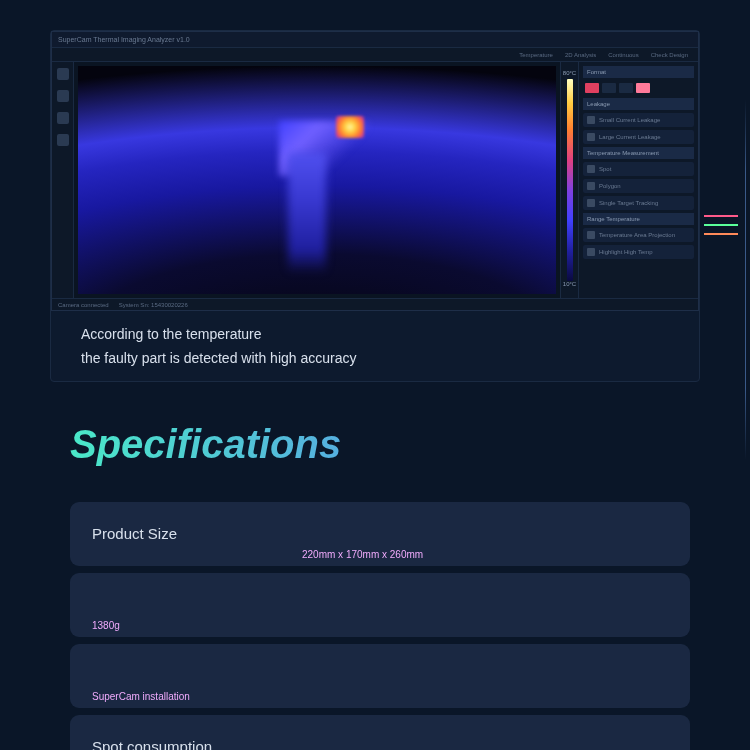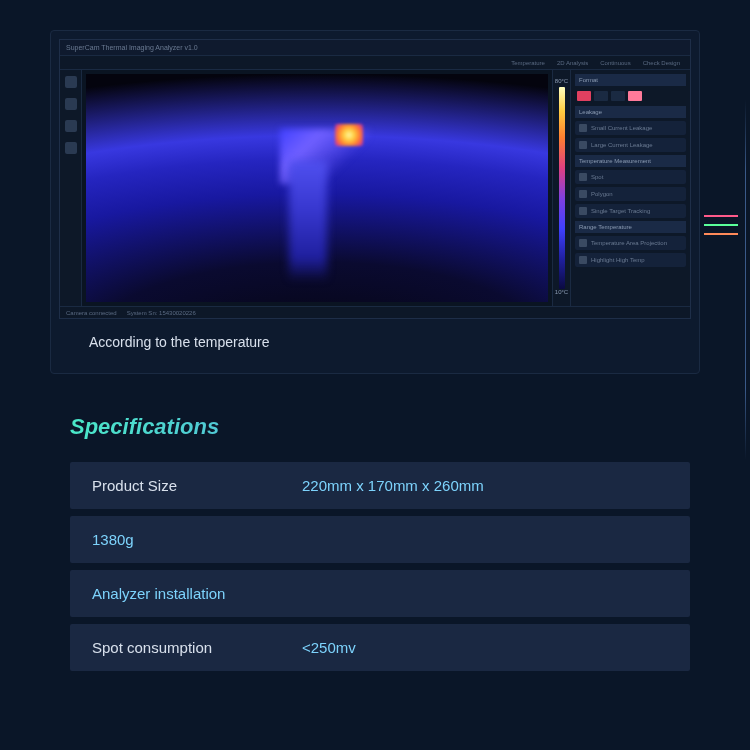--- a/index.html
+++ b/index.html
@@ -14,21 +14,21 @@
   }
   .product-page {
     width: 100%;
     height: 100%;
     padding: 30px 50px 0 50px;
   }
   .screenshot-section {
     background: #0d1a2e;
     border: 1px solid #1a2a42;
     border-radius: 4px;
-    padding: 8px;
+    padding: 0;
     margin-bottom: 20px;
   }
   .app-window {
     background: #0a1422;
     border: 1px solid #1e2e48;
     height: 280px;
     position: relative;
     display: flex;
     flex-direction: column;
   }
@@ -207,46 +207,47 @@
     right: 4px;
     top: 100px;
     width: 1px;
     height: 360px;
     background: linear-gradient(180deg, transparent 0%, #3a5a8a 20%, #3a5a8a 80%, transparent 100%);
   }
   .specs-section {
     padding: 20px 10px 0 20px;
   }
   .specs-title {
-    font-size: 22px;
+    font-size: 40px;
     font-weight: bold;
     font-style: italic;
     background: linear-gradient(90deg, #4ae8c8 0%, #5a9ae8 60%, #6a8ae8 100%);
     -webkit-background-clip: text;
     background-clip: text;
     color: transparent;
-    margin-bottom: 22px;
+    margin-bottom: 35px;
   }
   .spec-row {
     display: flex;
     align-items: center;
     background: #1a2842;
     margin-bottom: 7px;
-    padding: 15px 22px;
-    border-radius: 2px;
+    padding: 6px 22px;
+    border-radius: 9px;
   }
   .spec-label {
     width: 210px;
     font-size: 15px;
     color: #d8e0ec;
     font-weight: 500;
   }
   .spec-value {
-    font-size: 15px;
-    color: #7dd3fc;
+    font-size: 10px;
+    color: #f0abfc;
+    margin-top: 41px;
   }
 </style>
 </head>
 <body>
 
 <div class="product-page">
 
   <div class="screenshot-section">
     <div class="app-window">
       <div class="app-titlebar">
@@ -318,34 +319,35 @@
             </div>
         </div>
       </div>
       <div class="app-statusbar">
         <span>Camera connected</span>
         <span>System Sn: 15430020226</span>
       </div>
     </div>
     <div class="caption">
       <div>According to the temperature</div>
+      <div>the faulty part is detected with high accuracy</div>
     </div>
   </div>
 
   <div class="specs-section">
     <div class="specs-title">Specifications</div>
     <div class="spec-row">
       <div class="spec-label">Product Size</div>
       <div class="spec-value">220mm x 170mm x 260mm</div>
     </div>
     <div class="spec-row">
       <div class="spec-value">1380g</div>
     </div>
     <div class="spec-row">
-      <div class="spec-value">Analyzer installation</div>
+      <div class="spec-value">SuperCam installation</div>
     </div>
     <div class="spec-row">
       <div class="spec-label">Spot consumption</div>
       <div class="spec-value">&lt;250mv</div>
     </div>
   </div>
 
   <div class="vline"></div>
   <div class="decor-lines">
     <div class="decor-line" style="background:#ff5a8a"></div>

